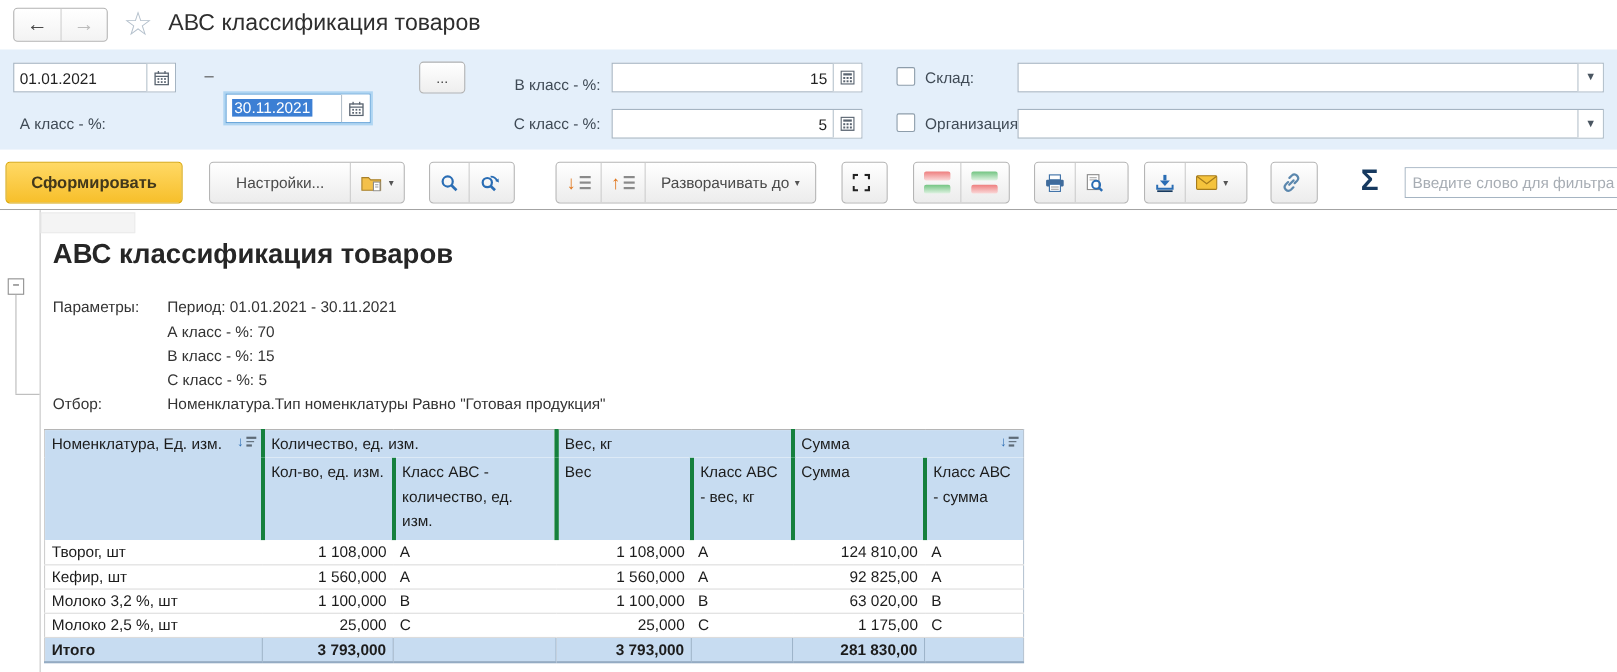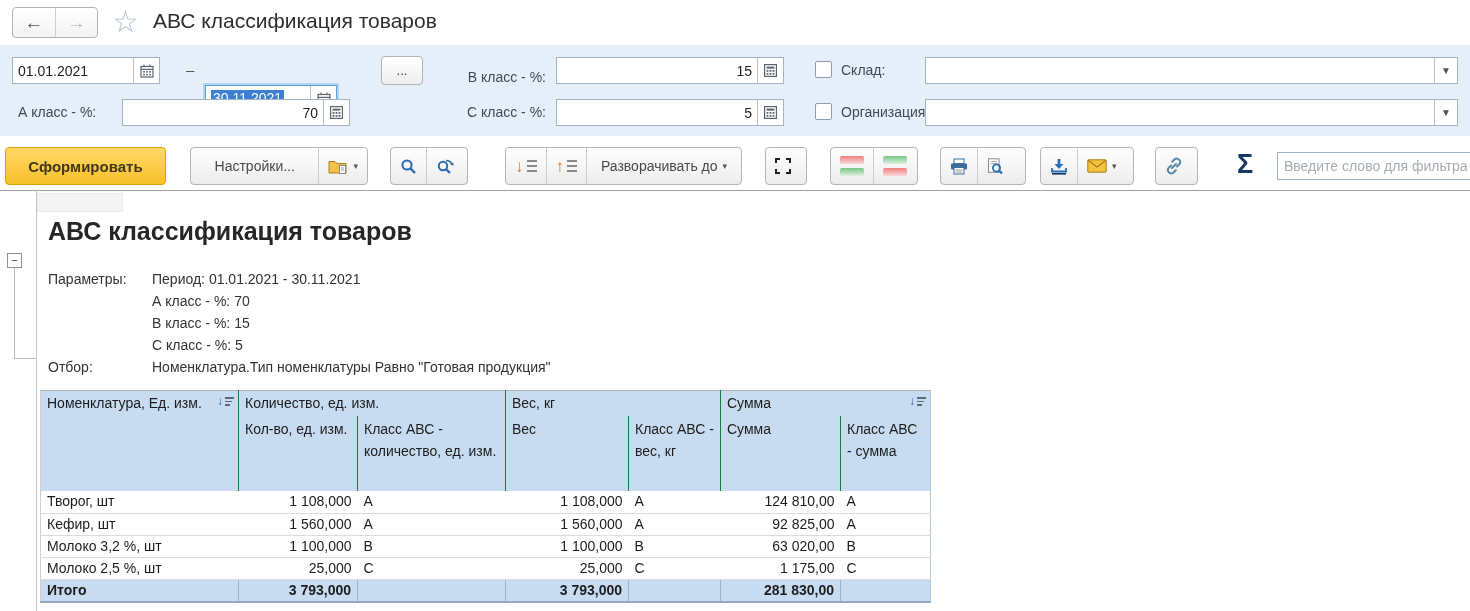--- a/index.html
+++ b/index.html
@@ -72,21 +72,21 @@
   .pline { position:absolute; font-size:14px; color:#333; white-space:nowrap; }
 
   
   table.rep { position:absolute; left:40px; top:199px; border-collapse:collapse; table-layout:fixed;
     font-size:14px; color:#1c1c1c; background:#fff;
     border-left:1px solid #cfcfcf; border-right:1px solid #b9c6d3; border-top:1px solid #b5b5b5; }
   table.rep th { background:#c7dcf1; font-weight:normal; text-align:left; vertical-align:top;
     padding:2px 6px; line-height:22px; position:relative; }
   table.rep .grow th { height:25px; line-height:21px; }
   table.rep .srow th { height:75px; }
-  table.rep th.bl { border-left:1px solid #15803d; }
+  table.rep th.bl { border-left:4px solid #15803d; }
   table.rep td { padding:0 6px; height:22px; line-height:21px; border-bottom:1px solid #dcdcdc; overflow:hidden; white-space:nowrap; }
   table.rep td.num { text-align:right; }
   table.rep tr.total td { background:#c7dcf1; font-weight:bold; border-bottom:2px solid #94abc3; height:23px; }
   table.rep tr.total td + td { border-left:1px solid #9db4ca; }
   .sorticon { position:absolute; right:4px; top:4px; display:flex; align-items:flex-start; cursor:pointer; }
   .sorticon .sa { color:#2b6cb3; font-size:12px; font-weight:bold; line-height:12px; }
   .sorticon .sl { display:flex; flex-direction:column; gap:2px; margin-left:2px; margin-top:2px; }
   .sorticon .sl i { display:block; height:1.5px; background:#5d6a76; }
   .sorticon .sl i:nth-child(1){ width:9px; } .sorticon .sl i:nth-child(2){ width:7px; } .sorticon .sl i:nth-child(3){ width:5px; }
   .padr { padding-right:26px !important; }
@@ -179,37 +179,20 @@
     <span class="checkbox" style="left:815px; top:16px;"></span>
     <div class="flabel" style="left:841px; top:12px;">Склад:</div>
     <div class="field" style="left:925px; top:12px; width:533px;">
       <input class="txt" value="" style="">
       <span class="sidebtn" style="width:23px;">
           <span class="combo-caret">▼</span>
         </span>
     </div>
 
     <div class="flabel" style="left:18px; top:54px;">А класс - %:</div>
-    <div class="field" style="left:122px; top:54px; width:228px;">
-      <input class="txt num" value="70" style="">
-      <span class="sidebtn">
-        <svg width="13" height="13" viewBox="0 0 13 13">
-            <rect x="0.6" y="0.6" width="11.8" height="11.8" fill="none" stroke="#5a6470" stroke-width="1.2"></rect>
-          <rect x="2.6" y="2.6" width="7.8" height="2" fill="#5a6470"></rect>
-          <g fill="#5a6470">
-              <rect x="2.6" y="6" width="1.8" height="1.8"></rect>
-              <rect x="5.6" y="6" width="1.8" height="1.8"></rect>
-              <rect x="8.6" y="6" width="1.8" height="1.8"></rect>
-          <rect x="2.6" y="9" width="1.8" height="1.8"></rect>
-              <rect x="5.6" y="9" width="1.8" height="1.8"></rect>
-              <rect x="8.6" y="9" width="1.8" height="1.8"></rect>
-            </g>
-        </svg>
-      </span>
-    </div>
 
     <div class="flabel" style="left:448px; top:54px; width:98px; text-align:right;">С класс - %:</div>
     <div class="field" style="left:556px; top:54px; width:228px;">
       <input class="txt num" value="5" style="">
       <span class="sidebtn">
         <svg width="13" height="13" viewBox="0 0 13 13">
             <rect x="0.6" y="0.6" width="11.8" height="11.8" fill="none" stroke="#5a6470" stroke-width="1.2"></rect>
           <rect x="2.6" y="2.6" width="7.8" height="2" fill="#5a6470"></rect>
           <g fill="#5a6470">
               <rect x="2.6" y="6" width="1.8" height="1.8"></rect>

